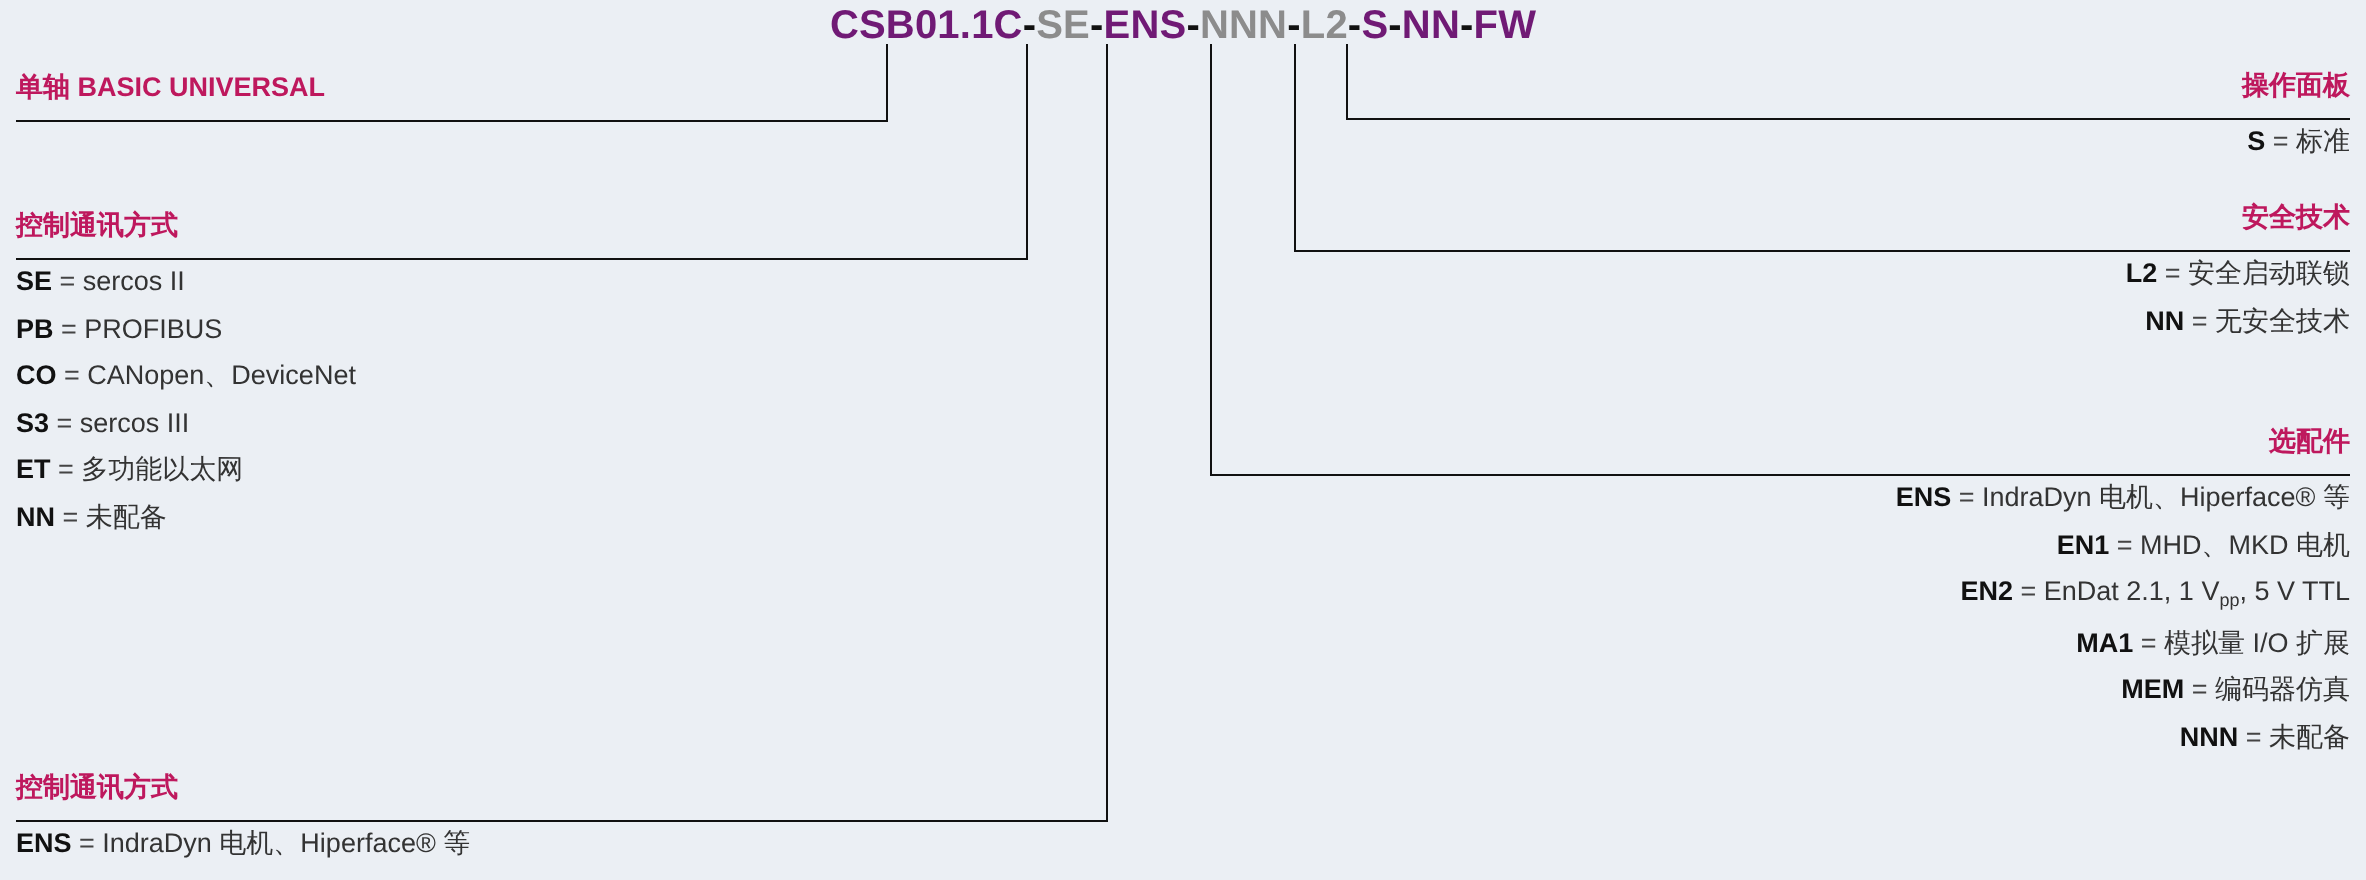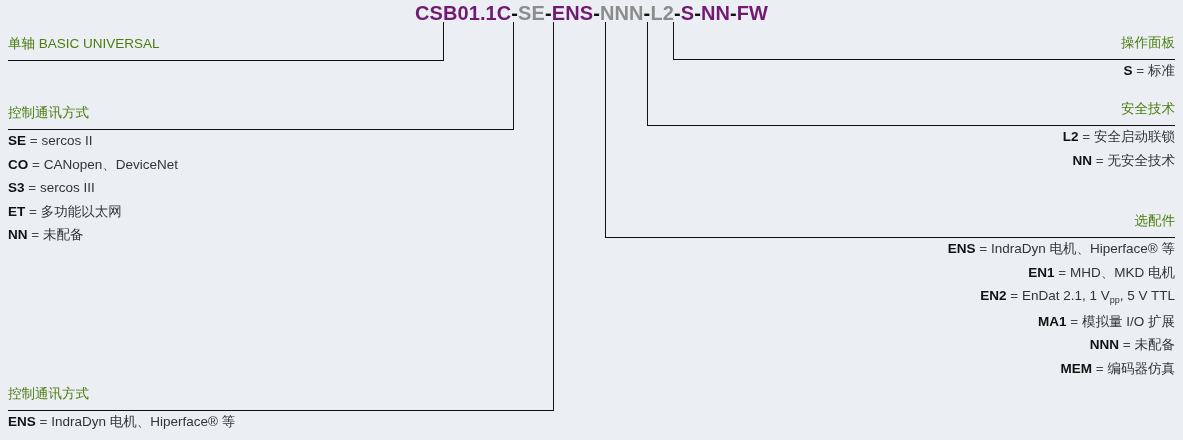--- a/index.html
+++ b/index.html
@@ -50,22 +50,22 @@
   }
   .vline { width: 1px; }
   .hline { height: 1px; }
 
   
   .block {
     position: absolute;
   }
   .heading {
     font-size: 13.5px;
-    font-weight: normal;
-    color: #4d7c0f;
+    font-weight: bold;
+    color: #be185d;
     white-space: nowrap;
     line-height: 16px;
   }
   .row {
     font-size: 13.5px;
     color: #333333;
     white-space: nowrap;
     line-height: 23.5px;
   }
   .row .code {
@@ -113,20 +113,21 @@
   <div class="line hline" style="left:673px; top:59px; width:502px;"></div>
 
   <div class="block left-block" style="left:8px; top:36px; width:440px;">
     <div class="heading">单轴 BASIC UNIVERSAL</div>
   </div>
 
   <div class="block left-block" style="left:8px; top:105px; width:500px;">
     <div class="heading">控制通讯方式</div>
     <div class="rows" id="interface-rows" style="margin-top:8px;">
         <div class="row"><span class="code">SE</span><span class="eq"> = </span><span>sercos II</span></div>
+        <div class="row"><span class="code">PB</span><span class="eq"> = </span><span>PROFIBUS</span></div>
         <div class="row"><span class="code">CO</span><span class="eq"> = </span><span>CANopen、DeviceNet</span></div>
         <div class="row"><span class="code">S3</span><span class="eq"> = </span><span>sercos III</span></div>
         <div class="row"><span class="code">ET</span><span class="eq"> = </span><span>多功能以太网</span></div>
         <div class="row"><span class="code">NN</span><span class="eq"> = </span><span>未配备</span></div>
       </div>
   </div>
 
   <div class="block left-block" style="left:8px; top:386px; width:540px;">
     <div class="heading">控制通讯方式</div>
     <div class="rows" id="encoder-rows" style="margin-top:8px;">
@@ -149,18 +150,18 @@
       </div>
   </div>
 
   <div class="block right-block" style="left:605px; top:213px; width:570px;">
     <div class="heading">选配件</div>
     <div class="rows" id="options-rows" style="margin-top:8px;">
         <div class="row"><span class="code">ENS</span><span class="eq"> = </span><span>IndraDyn 电机、Hiperface® 等</span></div>
         <div class="row"><span class="code">EN1</span><span class="eq"> = </span><span>MHD、MKD 电机</span></div>
         <div class="row"><span class="code">EN2</span><span class="eq"> = </span><span>EnDat 2.1, 1 V</span><sub>pp</sub><span>, 5 V TTL</span></div>
         <div class="row"><span class="code">MA1</span><span class="eq"> = </span><span>模拟量 I/O 扩展</span></div>
+        <div class="row"><span class="code">MEM</span><span class="eq"> = </span><span>编码器仿真</span></div>
         <div class="row"><span class="code">NNN</span><span class="eq"> = </span><span>未配备</span></div>
-        <div class="row"><span class="code">MEM</span><span class="eq"> = </span><span>编码器仿真</span></div>
       </div>
   </div>
 
 </div>
 
 </body></html>

